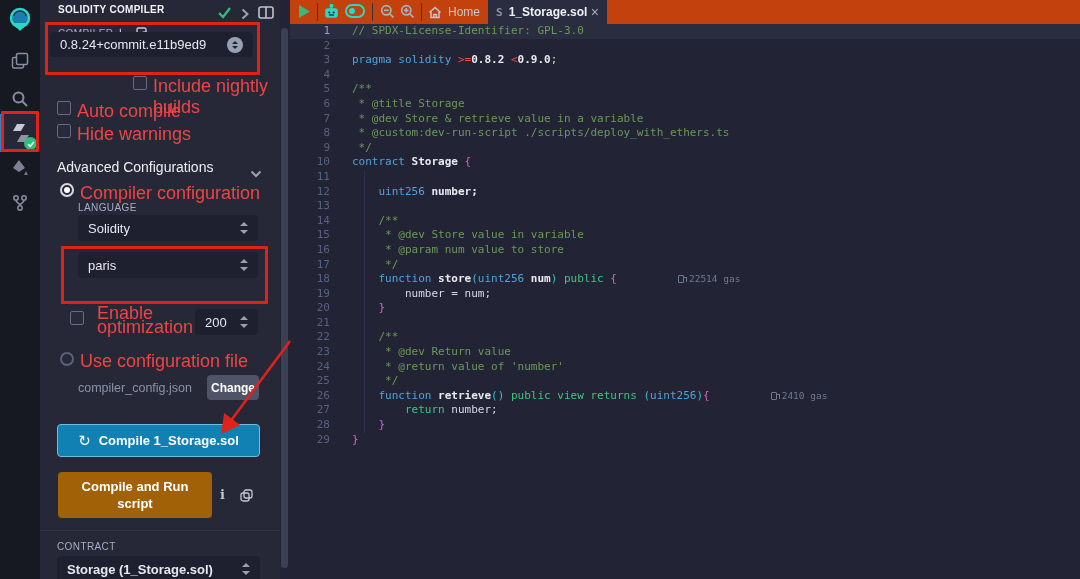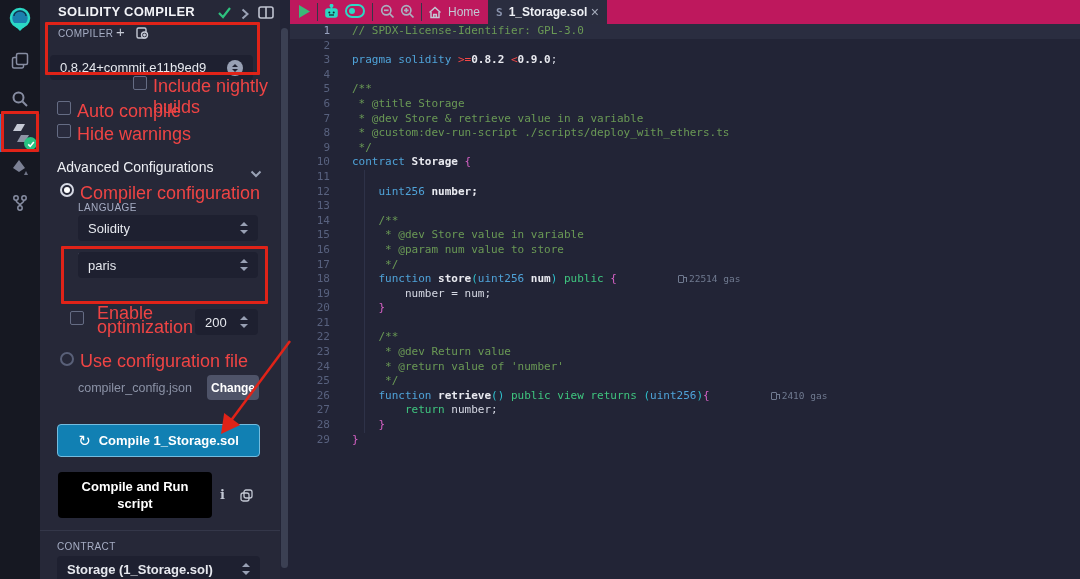--- a/index.html
+++ b/index.html
@@ -9,21 +9,21 @@
 
   
   .iconbar{position:absolute;left:0;top:0;width:40px;height:579px;background:#161822}
   .ibar-item{position:absolute;left:0;width:40px;height:38px;display:flex;align-items:center;justify-content:center}
   .ibar-item.active{background:#262838;border-left:2px solid #3b7fbf}
   .badge-check{position:absolute;right:3px;bottom:2px;width:13px;height:13px;border-radius:50%;
     background:#27c281;display:flex;align-items:center;justify-content:center}
 
   
   .sidepanel{position:absolute;left:40px;top:0;width:240px;height:579px;background:#262838}
-  .panel-title{position:absolute;left:18px;top:4px;font-size:13px;font-weight:bold;color:#f2f3f7;letter-spacing:.3px}
+  .panel-title{position:absolute;left:18px;top:4px;font-size:10px;font-weight:bold;color:#f2f3f7;letter-spacing:.3px}
   .hd-ic{position:absolute;top:5px}
   .lbl-caps{font-size:10px;font-weight:normal;color:#a6adc4;letter-spacing:.4px}
   .dd{position:absolute;background:#1e2030;border-radius:4px;display:flex;align-items:center;
     padding:0 10px;font-size:13px;color:#e6e8ee;cursor:pointer}
   .dd .ddtext{flex:1;overflow:hidden;white-space:nowrap}
   .stepper{width:9px;height:12px;display:flex;flex-direction:column;justify-content:space-between;align-items:center;flex:none}
   .stepper i{display:block;width:0;height:0;border-left:4px solid transparent;border-right:4px solid transparent}
   .stepper .up{border-bottom:4px solid #98a0b4}
   .stepper .dn{border-top:4px solid #98a0b4}
   .circstep{width:16px;height:16px;border-radius:50%;background:#98a0b4;display:flex;flex-direction:column;
@@ -33,30 +33,30 @@
   .circstep .dn{border-top:3px solid #1e2030}
   .chk{position:absolute;width:14px;height:14px;border:1px solid #656c84;border-radius:2px;background:#292b3d;cursor:pointer}
   .chklbl{position:absolute;font-size:18px;color:#ef4444}
   .radio{position:absolute;width:14px;height:14px;border-radius:50%;cursor:pointer}
   .radio.sel{border:2px solid #d6d9e4;background:#262838}
   .radio.sel::after{content:"";position:absolute;left:2px;top:2px;width:6px;height:6px;border-radius:50%;background:#fff}
   .radio.unsel{border:2px solid #596078}
   .btn{position:absolute;border-radius:4px;display:flex;align-items:center;justify-content:center;
     font-size:13px;font-weight:bold;color:#fff;cursor:pointer;text-align:center}
   .btn-primary{background:#1180b3;border:1px solid #74bcde}
-  .btn-secondary{background:#000000}
+  .btn-secondary{background:#a16207}
   .btn-small{background:#4e5368;font-size:12px}
   .divider-h{position:absolute;left:40px;width:240px;height:1px;background:#343749}
 
   
   .scrollthumb{position:absolute;left:281px;top:28px;width:7px;height:540px;background:#3b4053;border-radius:4px}
 
   
   .editor{position:absolute;left:290px;top:0;width:790px;height:579px;background:#222436}
-  .tabbar{position:absolute;left:0;top:0;width:790px;height:24px;background:#be185d}
+  .tabbar{position:absolute;left:0;top:0;width:790px;height:24px;background:#c2410c}
   .tb-ic{position:absolute;top:4px;display:flex;align-items:center;justify-content:center;cursor:pointer}
   .tb-sep{position:absolute;top:3px;width:1px;height:18px;background:#343748}
   .tab{position:absolute;top:0;height:24px;display:flex;align-items:center;font-size:12px;color:#c3c8d4;cursor:pointer}
   .tab.active{background:#2a2d3f;color:#eef0f5;font-weight:bold}
   .code-area{position:absolute;left:0;top:24px;width:790px}
   .crow{display:flex;height:14.6px;line-height:14.6px;font-family:"DejaVu Sans Mono",monospace;font-size:11px;white-space:pre}
   .crow.act{background:#2a2d40}
   .ln{flex:none;width:56px;text-align:right;padding-right:16px;color:#58617e}
   .act .ln{color:#98a2bf}
   .ctext{margin-left:6px}
@@ -152,21 +152,21 @@
 
     <div style="position:absolute;left:18px;top:28px" class="lbl-caps">COMPILER</div>
     <span style="position:absolute;left:76px;top:23px;font-size:15px;color:#c6cad6;cursor:pointer">+</span>
     <span style="position:absolute;left:95px;top:26px;cursor:pointer">
       <svg width="14" height="14" viewBox="0 0 14 14" fill="none" stroke="#c6cad6" stroke-width="1.4">
         <rect x="2" y="2" width="9" height="10" rx="1.5"></rect>
           <circle cx="9.5" cy="9" r="3" fill="#262838"></circle>
           <path d="M9.5 7.5 v3 M8 9 h3"></path>
       </svg>
     </span>
-    <div class="dd" style="left:10px;top:55px;width:203px;height:25px">
+    <div class="dd" style="left:10px;top:32px;width:203px;height:25px">
       <span class="ddtext">0.8.24+commit.e11b9ed9</span>
       <span class="circstep">
           <i class="up"></i>
           <i class="dn"></i>
         </span>
     </div>
     <span class="chk" style="left:93px;top:76px"></span>
     <span class="chklbl" style="left:113px;top:76px">Include nightly builds</span>
 
     <span class="chk" style="left:17px;top:101px"></span>

